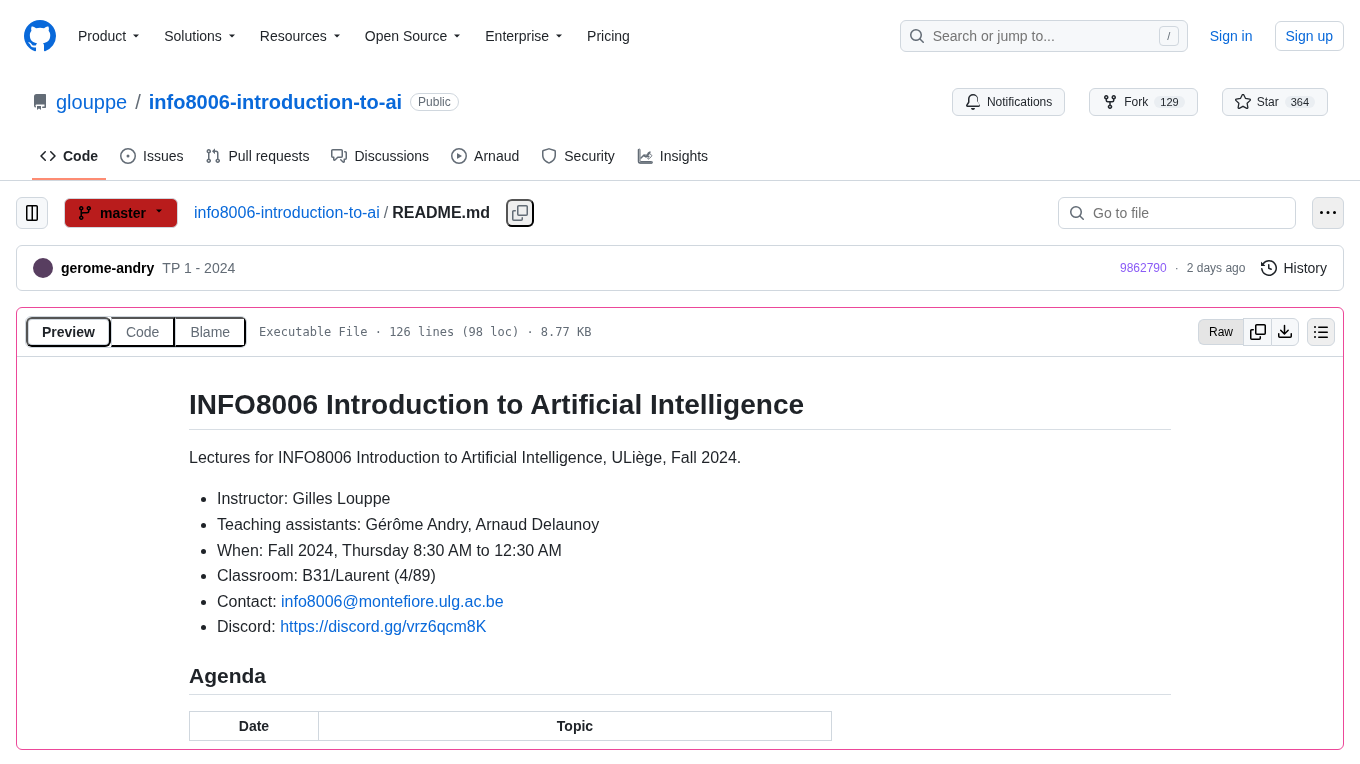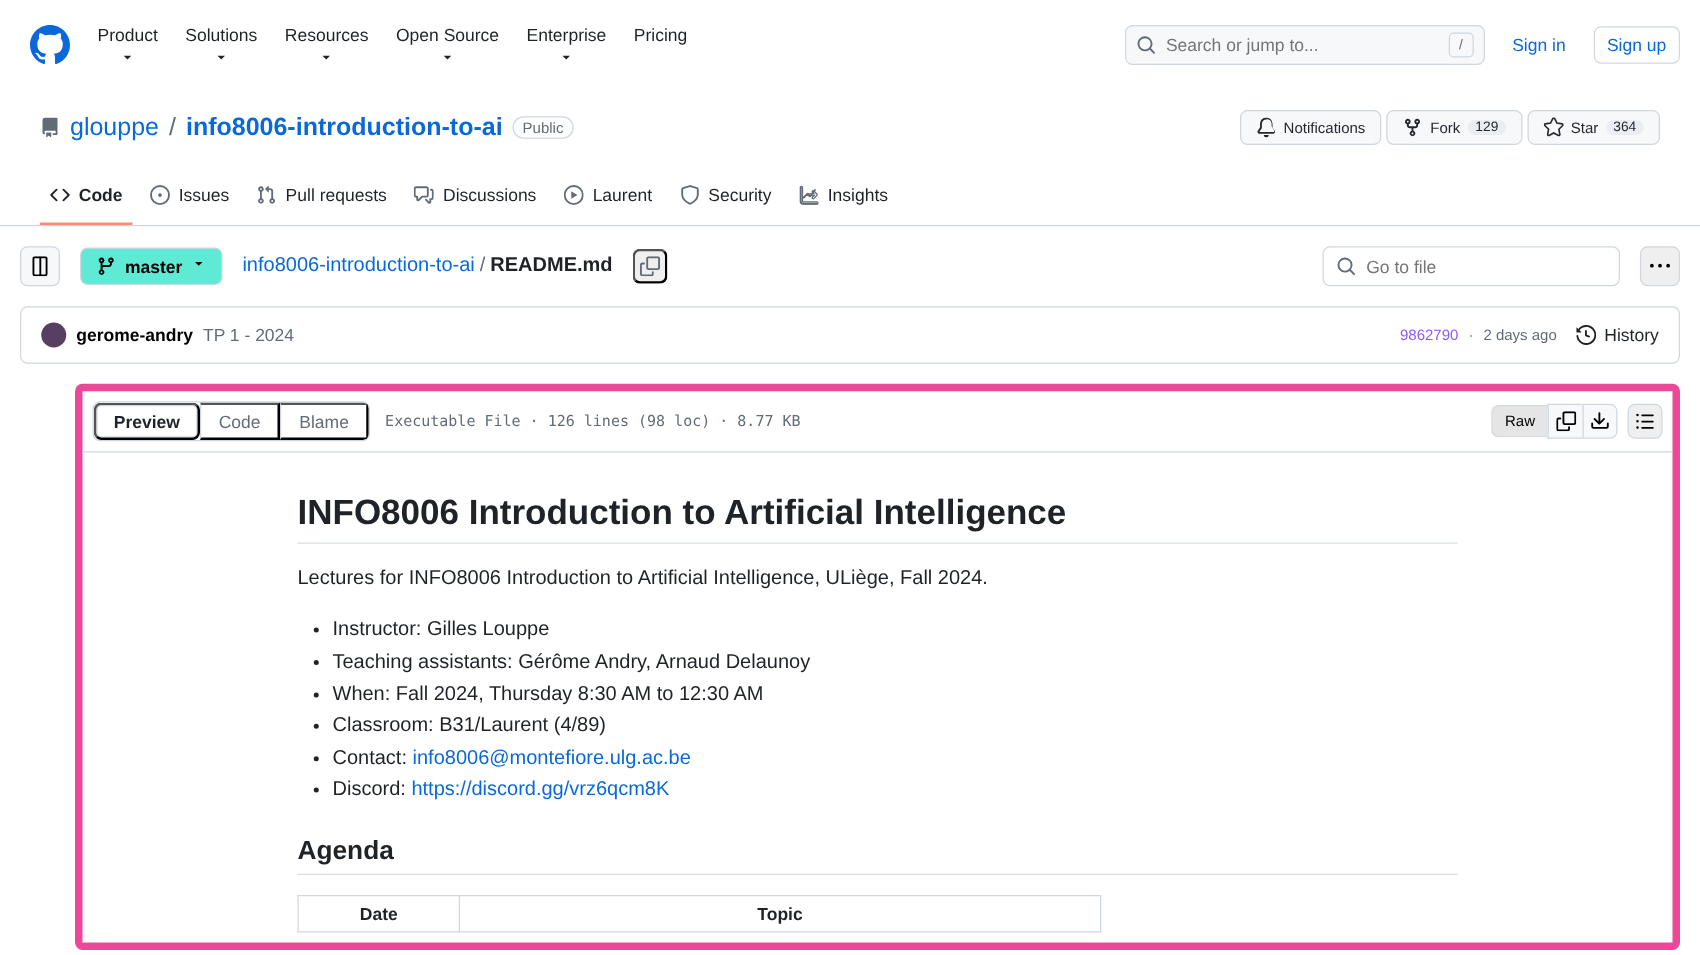--- a/index.html
+++ b/index.html
@@ -3,53 +3,53 @@
   <meta charset="utf-8">
   <style>
     * { box-sizing: border-box; margin: 0; padding: 0; }
     body { font-family: -apple-system, BlinkMacSystemFont, "Segoe UI", Helvetica, Arial, sans-serif; font-size: 14px; color: #1f2328; background: #fff; }
     a { color: #0969da; text-decoration: none; }
 
     
     .header { height: 72px; background: #fff; display: flex; align-items: center; padding: 0 16px 0 24px; gap: 14px; }
     .logo svg { display: block; }
     .nav-links { display: flex; gap: 6px; }
-    .nav-item { display: flex; align-items: center; gap: 4px; padding: 6px 8px; cursor: pointer; font-size: 14px; color: #1f2328; flex-direction: column; }
+    .nav-item { display: flex; align-items: center; gap: 4px; padding: 6px 8px; cursor: pointer; font-size: 14px; color: #1f2328; }
     .nav-item-plain { padding: 6px 8px; cursor: pointer; }
     .chevron { width: 12px; height: 12px; }
     .header-spacer { flex: 1; }
     .search-box { width: 288px; height: 32px; border: 1px solid #d0d7de; border-radius: 6px; display: flex; align-items: center; padding: 0 8px; gap: 8px; color: #636c76; background: #f6f8fa; }
     .search-box input { border: none; outline: none; flex: 1; background: transparent; font-size: 14px; color: #636c76; }
     .slash-badge { border: 1px solid #d0d7de; border-radius: 4px; width: 20px; height: 20px; display: flex; align-items: center; justify-content: center; font-size: 11px; color: #636c76; }
     .auth-link { padding: 6px 8px; cursor: pointer; text-align: center; }
     .signup-btn { border: 1px solid #d0d7de; border-radius: 6px; padding: 6px 10px; cursor: pointer; }
 
     
     .repo-header { padding: 16px 32px 0 32px; display: flex; align-items: center; gap: 8px; }
     .repo-title { display: flex; align-items: center; gap: 8px; font-size: 20px; }
     .repo-owner, .repo-name { color: #0969da; }
     .repo-name { font-weight: 600; }
     .repo-slash { color: #636c76; }
     .public-badge { border: 1px solid #d0d7de; border-radius: 2em; padding: 1px 7px; font-size: 12px; color: #636c76; }
-    .repo-actions { margin-left: auto; display: flex; gap: 4px; }
+    .repo-actions { margin-left: auto; display: flex; gap: 24px; }
     .pill-btn { display: inline-flex; align-items: center; gap: 6px; border: 1px solid #d0d7de; border-radius: 6px; padding: 5px 12px; background: #f6f8fa; font-size: 12px; cursor: pointer; color: #24292f; }
     .pill-btn .count { background: #eaeef2; border-radius: 2em; padding: 0 6px; font-size: 11px; color: #24292f; }
 
     
     .repo-nav { display: flex; gap: 6px; padding: 8px 32px 0 32px; border-bottom: 1px solid #d0d7de; margin-top: 16px; }
     .repo-tab { display: flex; align-items: center; gap: 7px; padding: 8px 8px 14px 8px; cursor: pointer; font-size: 14px; color: #1f2328; border-bottom: 2px solid transparent; }
     .repo-tab.active { border-bottom-color: #fd8c73; font-weight: 600; }
     .tab-icon { width: 16px; height: 16px; color: #636c76; }
     .repo-tab.active .tab-icon { color: #1f2328; }
 
     
     .file-area { padding: 16px; }
     .file-toolbar { display: flex; align-items: center; gap: 16px; padding: 0 0 16px 0; }
     .side-toggle { border: 1px solid #d0d7de; border-radius: 6px; width: 32px; height: 32px; display: flex; align-items: center; justify-content: center; cursor: pointer; background:#f6f8fa }
-    .branch-btn { display: flex; align-items: flex-start; gap: 7px; border: 1px solid #d0d7de; border-radius: 6px; background: #5eead4; padding: 6px 12px; cursor: pointer; font-size: 14px; }
+    .branch-btn { display: flex; align-items: flex-start; gap: 7px; border: 1px solid #d0d7de; border-radius: 6px; background: #b91c1c; padding: 6px 12px; cursor: pointer; font-size: 14px; }
     .branch-btn b { font-weight: 600; }
     .breadcrumb { display: flex; align-items: center; gap: 4px; font-size: 16px; }
     .breadcrumb .bc-root { color: #0969da; }
     .breadcrumb .bc-sep { color: #636c76; }
     .breadcrumb .bc-file { font-weight: 600; }
     .copy-path-btn { width: 28px; height: 28px; border-radius: 6px; cursor: pointer; display: flex; align-items: center; justify-content: center; }
     .file-toolbar-spacer { flex: 1; }
     .go-to-file { width: 238px; height: 32px; border: 1px solid #d0d7de; border-radius: 6px; display: flex; align-items: center; padding: 0 10px; gap: 8px; color: #636c76; }
     .go-to-file input { border: none; outline: none; flex: 1; font-size: 14px; background: transparent; }
     .more-btn { border: 1px solid #d0d7de; border-radius: 6px; width: 32px; height: 32px; display: flex; align-items: center; justify-content: center; cursor: pointer; }
@@ -58,21 +58,21 @@
     .commit-bar { border: 1px solid #d0d7de; border-radius: 6px; padding: 12px 16px; display: flex; align-items: center; gap: 8px; }
     .avatar { width: 20px; height: 20px; border-radius: 50%; background: #583e60; }
     .commit-author { font-weight: 600; color: #000000; font-size: 14px; }
     .commit-msg { color: #636c76; font-size: 14px; }
     .commit-bar-spacer { flex: 1; }
     .commit-sha { color: #8b5cf6; font-size: 12px; }
     .commit-date { color: #636c76; font-size: 12px; }
     .history-link { display: flex; align-items: center; gap: 6px; color: #1f2328; font-size: 14px; cursor: pointer; margin-left: 8px;}
 
     
-    .file-box { border: 6px solid #ec4899; border-radius: 6px; margin-top: 16px; margin-left: 44px; }
+    .file-box { border: 1px solid #ec4899; border-radius: 6px; margin-top: 16px; }
     .file-box-header { display: flex; align-items: center; padding: 8px; border-bottom: 1px solid #d0d7de; gap: 12px; }
     .seg-group { display: inline-flex; border: 1px solid #d0d7de; border-radius: 6px; overflow: hidden; }
     .seg { padding: 5px 14px; font-size: 14px; cursor: pointer; background: #fff; color:#636c76; }
     .seg + .seg { border-left: 1px solid #d0d7de; }
     .seg.active { background: #fff; font-weight: 600; box-shadow: inset 0 0 0 1px #d0d7de; border-radius:6px; color:#1f2328 }
     .file-meta { font-family: ui-monospace, SFMono-Regular, Menlo, monospace; font-size: 12px; color: #636c76; }
     .file-box-header-spacer { flex: 1; }
     .tool-row { display: flex; align-items: center; gap: 0; }
     .raw-btn { border: 1px solid #d0d7de; border-right:none; border-radius: 6px 0 0 6px; padding: 5px 10px; font-size: 12px; cursor: pointer; background: #e5e5e5; }
     .icon-sq { border: 1px solid #d0d7de; border-right:none; width: 28px; height: 28px; display: flex; align-items: center; justify-content: center; cursor: pointer; background:#f6f8fa }
@@ -204,21 +204,21 @@
   <a class="repo-tab">
       <svg class="tab-icon octicon" viewBox="0 0 16 16">
         <path d="M1.75 1h8.5c.966 0 1.75.784 1.75 1.75v5.5A1.75 1.75 0 0110.25 10H7.061l-2.574 2.573A1.458 1.458 0 012 11.543V10h-.25A1.75 1.75 0 010 8.25v-5.5C0 1.784.784 1 1.75 1zM1.5 2.75v5.5c0 .138.112.25.25.25h1a.75.75 0 01.75.75v2.19l2.72-2.72a.75.75 0 01.53-.22h3.5a.25.25 0 00.25-.25v-5.5a.25.25 0 00-.25-.25h-8.5a.25.25 0 00-.25.25zm13 2a.25.25 0 00-.25-.25h-.5a.75.75 0 010-1.5h.5c.966 0 1.75.784 1.75 1.75v5.5A1.75 1.75 0 0114.25 12H14v1.543a1.458 1.458 0 01-2.487 1.03L9.22 12.28a.75.75 0 011.06-1.06l2.22 2.22v-2.19a.75.75 0 01.75-.75h1a.25.25 0 00.25-.25z"></path>
       </svg>
       <span>Discussions</span>
     </a>
   <a class="repo-tab">
       <svg class="tab-icon octicon" viewBox="0 0 16 16">
         <path d="M8 0a8 8 0 100 16A8 8 0 008 0zM1.5 8a6.5 6.5 0 1113 0 6.5 6.5 0 01-13 0zm4.879-2.773l4.264 2.559a.25.25 0 010 .428l-4.264 2.559A.25.25 0 016 10.559V5.442a.25.25 0 01.379-.215z"></path>
       </svg>
-      <span>Laurent</span>
+      <span>Arnaud</span>
     </a>
   <a class="repo-tab">
       <svg class="tab-icon octicon" viewBox="0 0 16 16">
         <path d="M7.467.133a1.748 1.748 0 011.066 0l5.25 1.68A1.75 1.75 0 0115 3.48V7c0 1.566-.32 3.182-1.303 4.682-.983 1.498-2.585 2.813-5.032 3.855a1.697 1.697 0 01-1.33 0c-2.447-1.042-4.049-2.357-5.032-3.855C1.32 10.182 1 8.566 1 7V3.48a1.75 1.75 0 011.217-1.667l5.25-1.68zm.61 1.429a.25.25 0 00-.153 0l-5.25 1.68a.25.25 0 00-.174.238V7c0 1.358.275 2.666 1.057 3.86.784 1.194 2.121 2.34 4.366 3.297a.196.196 0 00.154 0c2.245-.956 3.582-2.104 4.366-3.298C13.225 9.666 13.5 8.36 13.5 7V3.48a.251.251 0 00-.174-.237l-5.25-1.68z"></path>
       </svg>
       <span>Security</span>
     </a>
   <a class="repo-tab">
       <svg class="tab-icon octicon" viewBox="0 0 16 16">
         <path d="M1.5 1.75a.75.75 0 011.5 0v11.5c0 .138.112.25.25.25h11.5a.75.75 0 010 1.5h-11.5A1.75 1.75 0 011.5 13.25V1.75zm9.47 2.97a.75.75 0 011.06 0l2.5 2.5a.75.75 0 010 1.06l-2.5 2.5a.75.75 0 11-1.06-1.06l1.22-1.22H7.75a.75.75 0 010-1.5h4.44l-1.22-1.22a.75.75 0 010-1.06z" fill="none" stroke="currentColor"></path>

